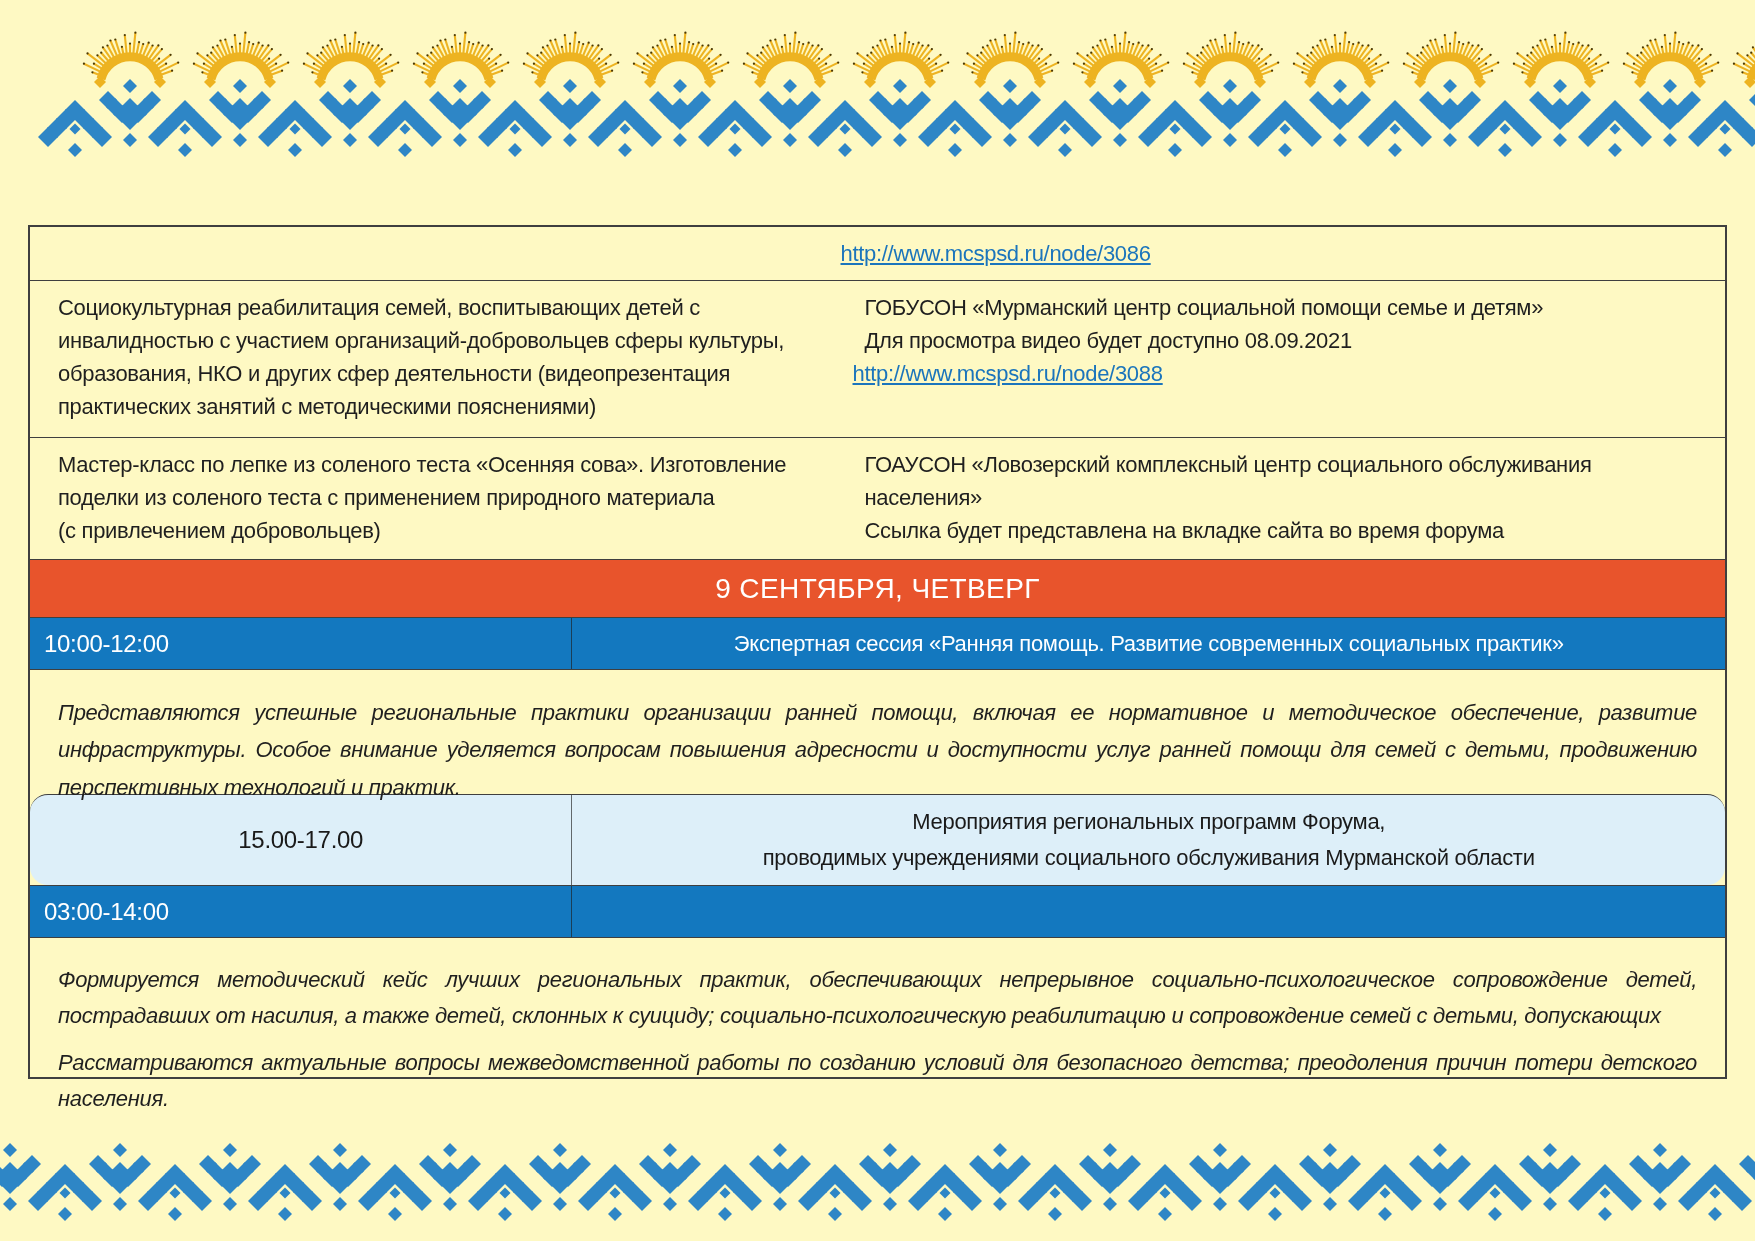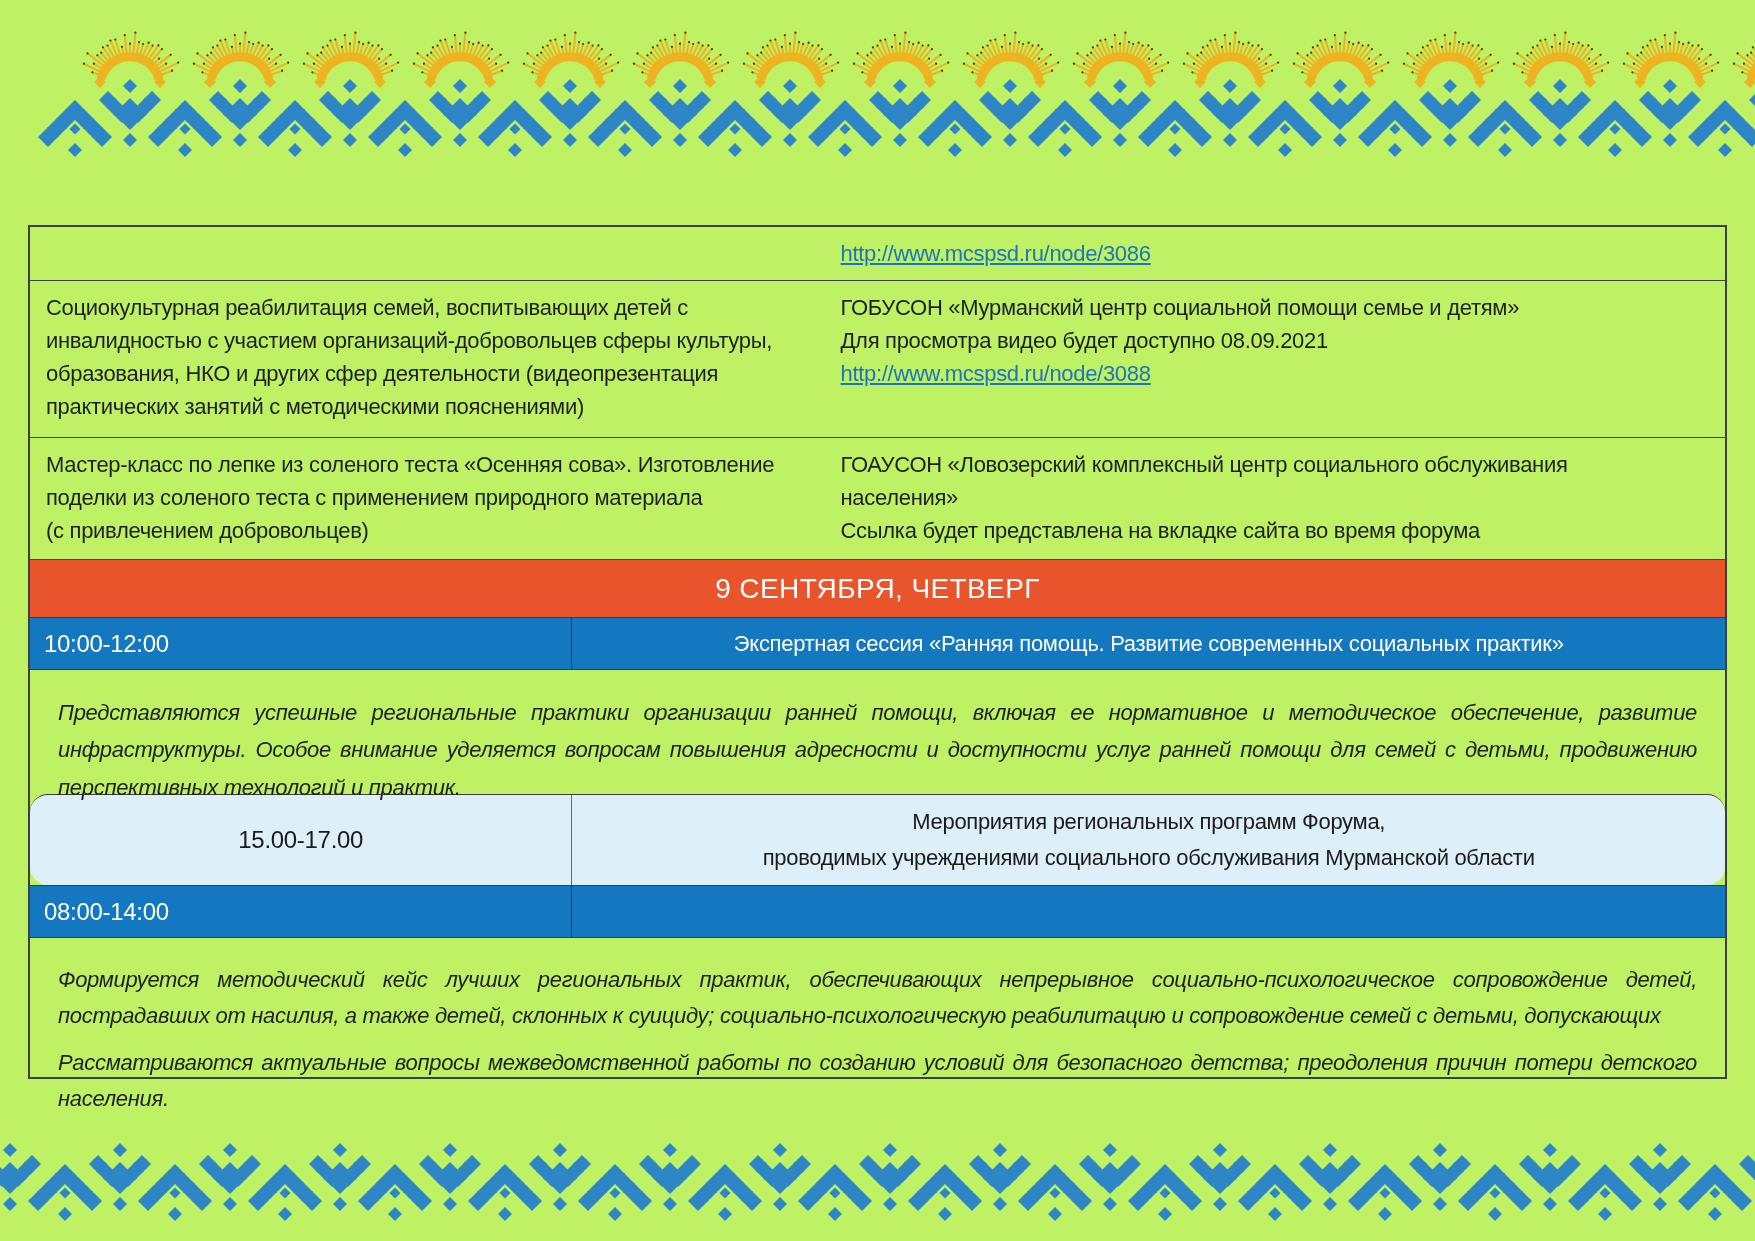--- a/index.html
+++ b/index.html
@@ -1,19 +1,19 @@
 <!DOCTYPE html>
 <html style="--orange: #E8542C; --blue: #1378BF; --light_blue: #DDEFF9; --link: #1B75BC; --ornament_blue: #2E86C6; --gold: #EDB321; --gold_dark: #4A3805; --border: #3F3F3F; --text: #1F1F1F;"><head>
 <meta charset="utf-8">
 <style>
   html,body{margin:0;padding:0;background:#ffffff;}
   .page{
     position:relative;
     width:1755px;height:1241px;
-    background:#bef264;
+    background:#fef9c3;
     font-family:"Liberation Sans","DejaVu Sans",sans-serif;
     color:var(--text,#1f1f1f);
     overflow:hidden;
   }
   .ornament{position:absolute;left:0;width:1755px;pointer-events:none;}
   .ornament-top{top:14px;height:152px;}
   .ornament-bottom{top:1130px;height:104px;}
   .ornament svg{display:block;}
 
   .schedule{
@@ -25,21 +25,21 @@
   .row{box-sizing:border-box;width:100%;}
   .row + .row{border-top:1px solid var(--border,#3f3f3f);}
   .toprow{display:flex;}
   .r1{height:53px;}
   .r2{height:157px;}
   .r3{height:122px;}
   .cell{box-sizing:border-box;}
   .cell.left{width:47.7%;padding:10px 24px 0 16px;}
   .cell.right{flex:1;padding:10px 10px 0 2px;}
   .r1 .cell.right{display:flex;align-items:center;padding-top:0;}
-  .pre{white-space:pre-line;}
+  .pre{white-space:pre-line;margin-left:12px;}
   .link{
     color:var(--link,#1b75bc);
     text-decoration:underline;
     cursor:pointer;
   }
 
   .day{
     height:58px;background:var(--orange,#e8542c);
     display:flex;align-items:center;justify-content:center;
     color:#ffffff;font-size:28px;letter-spacing:0.4px;
@@ -1300,21 +1300,21 @@
 
     <div class="row time light">
       <div class="tcell">15.00-17.00</div>
       <div class="ttitle">
         <div>Мероприятия региональных программ Форума,</div>
         <div>проводимых учреждениями социального обслуживания Мурманской области</div>
       </div>
     </div>
 
     <div class="row time blue">
-      <div class="tcell">08:00-14:00</div>
+      <div class="tcell">03:00-14:00</div>
     </div>
 
     <div class="row para para2">
       <p>Формируется методический кейс лучших региональных практик, обеспечивающих непрерывное социально-психологическое сопровождение детей, пострадавших от насилия, а также детей, склонных к суициду; социально-психологическую реабилитацию и сопровождение семей с детьми, допускающих</p>
       <p>Рассматриваются актуальные вопросы межведомственной работы по созданию условий для безопасного детства; преодоления причин потери детского населения.</p>
     </div>
 
   </div>
 
   <div class="ornament ornament-bottom" id="ornBottom">

